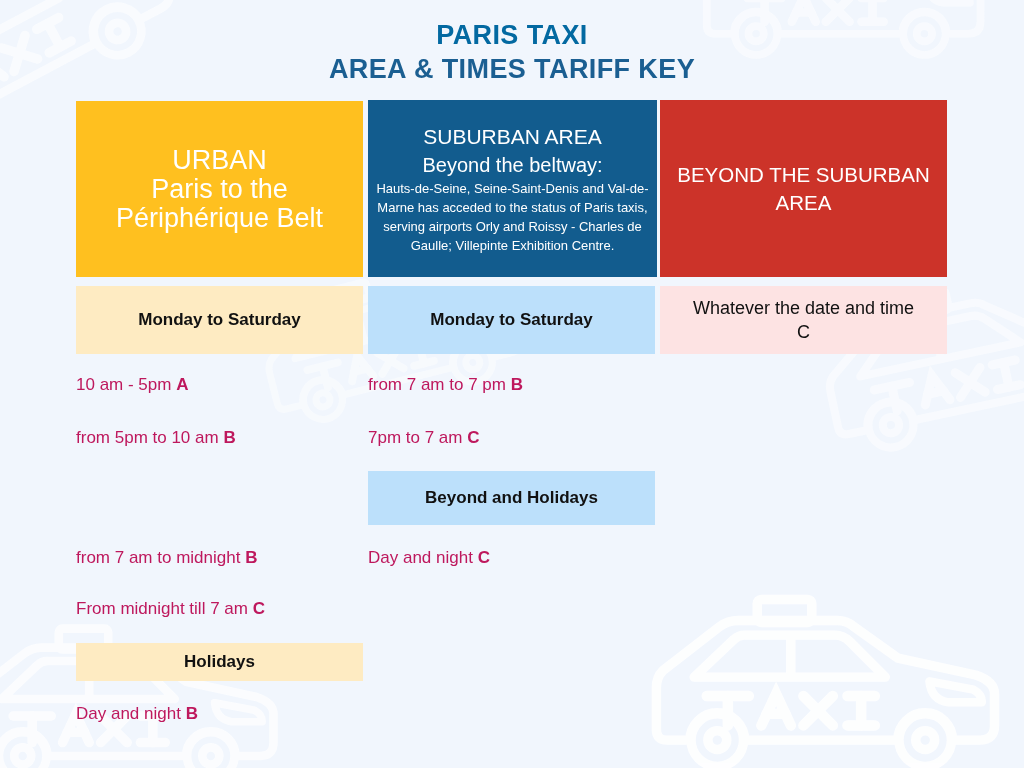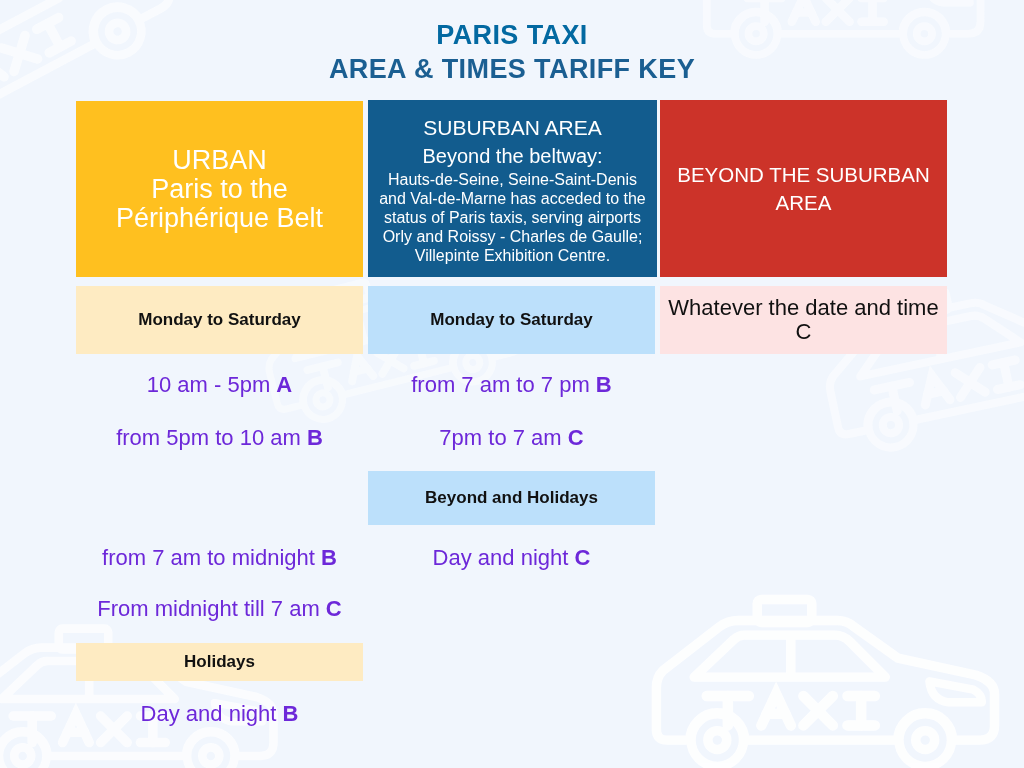--- a/index.html
+++ b/index.html
@@ -83,21 +83,21 @@
     font-size: 21px;
     line-height: 29px;
     font-weight: normal;
   }
   .card-sub {
     font-size: 20px;
     line-height: 28px;
     font-weight: normal;
   }
   .card-body {
-    font-size: 16px;
+    font-size: 13px;
     line-height: 19px;
     font-weight: normal;
     padding: 0 8px;
   }
   .card-beyond .card-heading {
     font-size: 20.5px;
     line-height: 28px;
     padding: 0 14px;
   }
   .card-urban .card-heading {
@@ -114,39 +114,38 @@
     align-items: center;
     justify-content: center;
     text-align: center;
     color: #111111;
     font-weight: bold;
     font-size: 17px;
     line-height: 24px;
   }
   .band-yellow { background: #feebc2; }
   .band-blue   { background: #bce0fb; }
-  .band-pink   { background: #fde3e3; font-weight: normal; font-size: 22px; }
+  .band-pink   { background: #fde3e3; font-weight: normal; font-size: 18px; }
 
   .band-mon-urban    { left: 76px;  top: 286px; width: 287px; height: 68px; }
   .band-mon-suburban { left: 368px; top: 286px; width: 287px; height: 68px; }
   .band-whatever     { left: 660px; top: 286px; width: 287px; height: 68px; }
   .band-sundays      { left: 76px;  top: 471px; width: 287px; height: 54px; }
   .band-sun-hol      { left: 368px; top: 471px; width: 287px; height: 54px; }
   .band-holidays     { left: 76px;  top: 643px; width: 287px; height: 38px; }
 
   .band-whatever .band-l1 { font-weight: normal; }
   .band-whatever .band-l2 { font-weight: normal; }
 
   
   .row-text {
     position: absolute;
     box-sizing: border-box;
-    text-align: center;
-    color: #6d28d9;
-    font-size: 22px;
+    color: #be185d;
+    font-size: 17px;
     line-height: 22px;
     font-weight: normal;
   }
   .row-text b { font-weight: bold; }
 
   .t-urban-1 { left: 76px;  top: 374px; width: 287px; }
   .t-urban-2 { left: 76px;  top: 427px; width: 287px; }
   .t-sub-1   { left: 368px; top: 374px; width: 287px; }
   .t-sub-2   { left: 368px; top: 427px; width: 287px; }
   .t-urban-3 { left: 76px;  top: 547px; width: 287px; }

